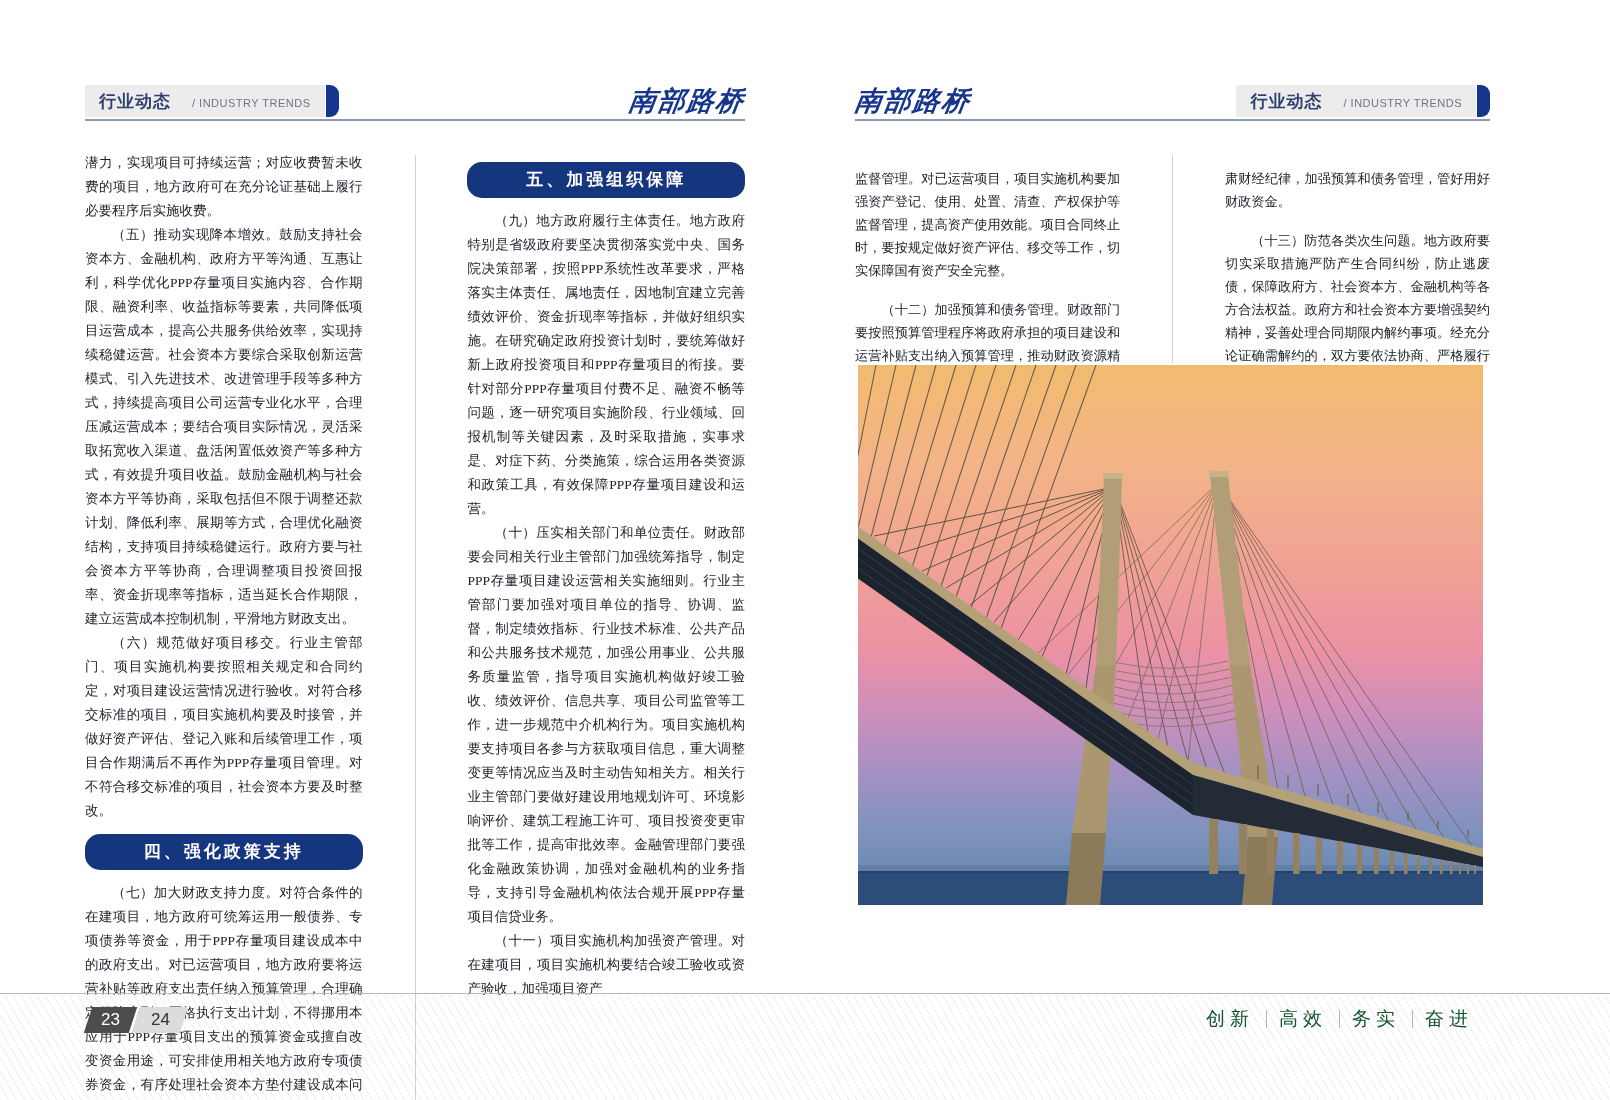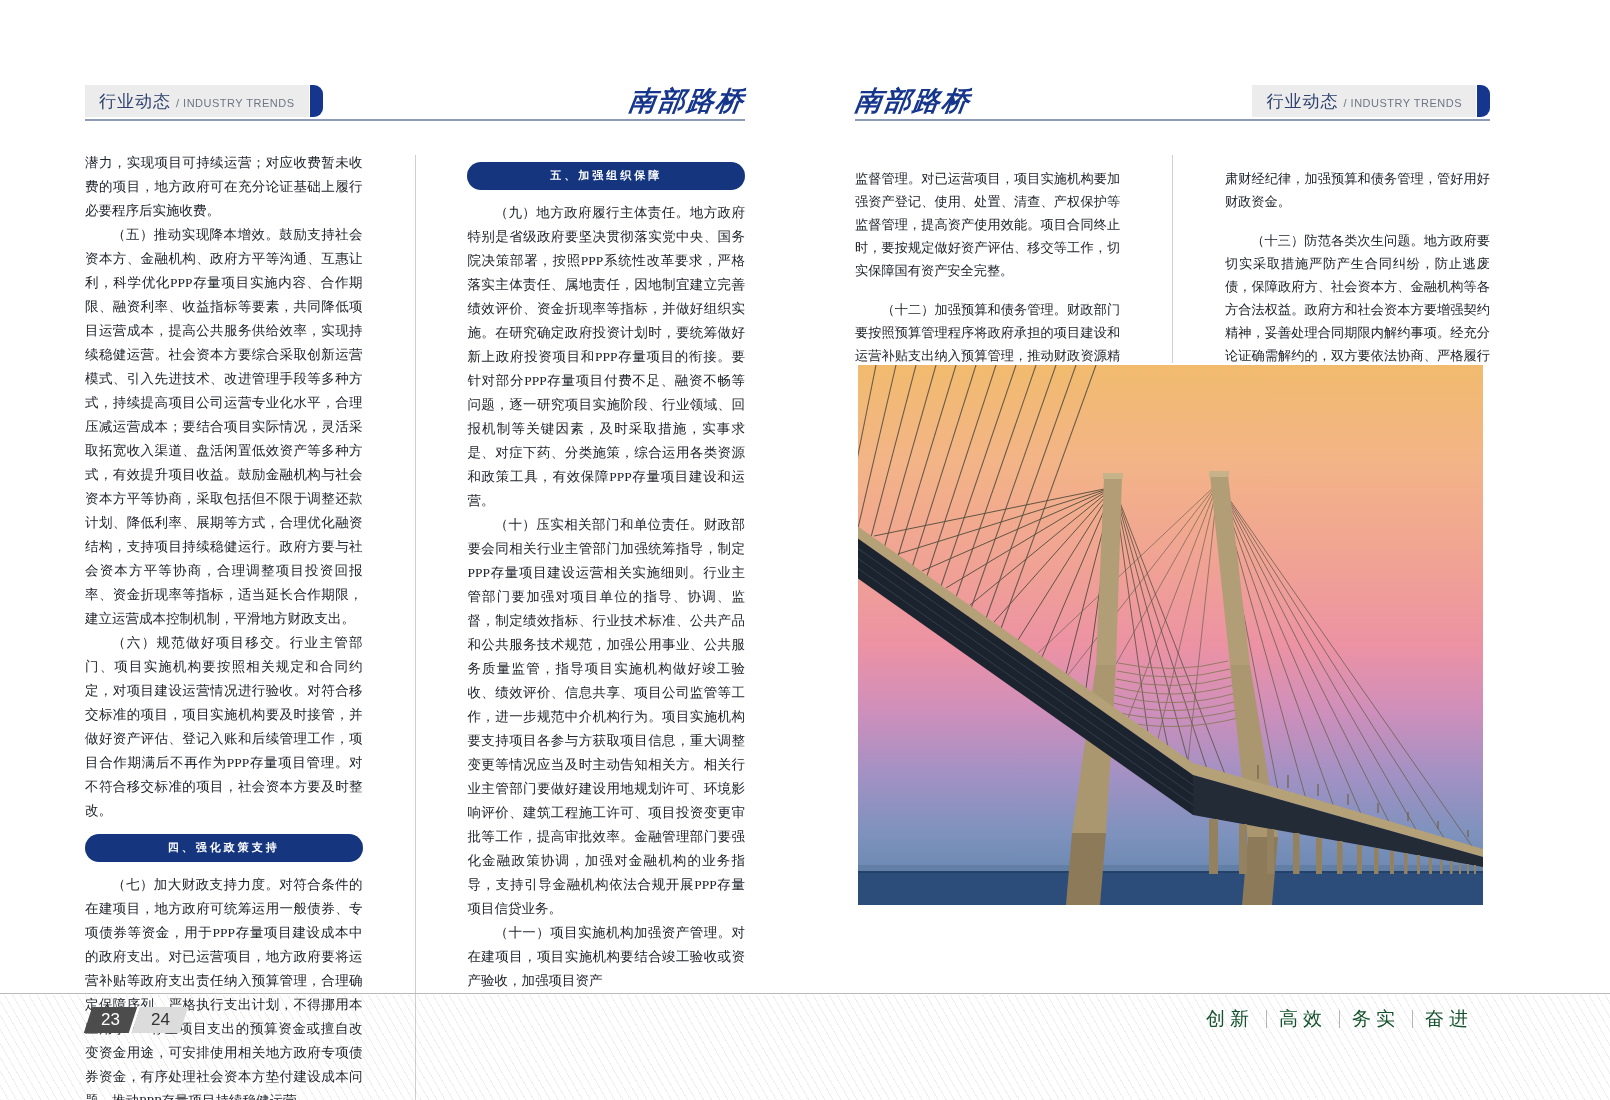--- a/index.html
+++ b/index.html
@@ -12,37 +12,37 @@
   .page-left  { left:85px;  width:660px; }
   .page-right { left:855px; width:635px; }
 
   
   .page-header { position:relative; height:36px; border-bottom:2px solid #8d9ab8; }
   .hdr-row { position:absolute; left:0; right:0; top:0; height:32px;
              display:flex; align-items:center; justify-content:space-between; }
   .label-wrap { display:flex; align-items:stretch; height:32px; }
   .label-box { background:#ececec; display:flex; align-items:center; padding:0 14px;
                font-family:"Liberation Sans", sans-serif; }
-  .label-cn { font-size:17px; font-weight:normal; color:#2e4170; letter-spacing:1px; }
-  .label-en { font-size:11px; color:#6e7585; margin-left:5px; letter-spacing:0.5px; padding-top:3px; }
+  .label-cn { font-size:17px; font-weight:bold; color:#2e4170; letter-spacing:1px; }
+  .label-en { font-size:11px; color:#6e7585; margin-left:21px; letter-spacing:0.5px; padding-top:3px; }
   .label-accent { width:13px; background:#16358c; border-radius:0 9px 9px 0; margin-left:1px; }
   .logo { font-size:27px; font-weight:bold; color:#16358c; transform:skewX(-8deg);
           letter-spacing:2px; font-style:italic; }
 
   
   .columns { display:flex; margin-top:30px;gap:41px; }
   .page-right .columns { height:212px; overflow:hidden; }
   .col { width:312px; }
   .col-divider { width:1px; background:#cfcfcf; margin:4px 11px 0 11px; align-self:stretch; }
   .para { font-size:13.5px; line-height:24px; color:#20242c; text-align:justify; }
   .page-right .para { font-size:13.2px; line-height:23px;margin-top:16px; }
   .para.indent { text-indent:2em; }
   .sec-heading { background:#15367f; color:#ffffff; text-align:center;
                  font-family:"Liberation Sans", sans-serif; font-weight:bold;
-                 font-size:11px; letter-spacing:3px; border-radius:15px;
+                 font-size:17px; letter-spacing:3px; border-radius:15px;
                  padding:6px 0 7px 0; margin:11px 0 11px 0; }
 
   
   .photo-frame { position:absolute; left:3px; top:280px; width:625px; height:540px;
                  overflow:hidden; }
   .photo-frame svg { display:block; }
 
   
   .footer-rule { position:absolute; left:0; top:993px; width:1610px; height:1px; background:#b9b9b9; }
   .footer-hatch { position:absolute; left:0; top:995px; width:1610px; height:105px;

